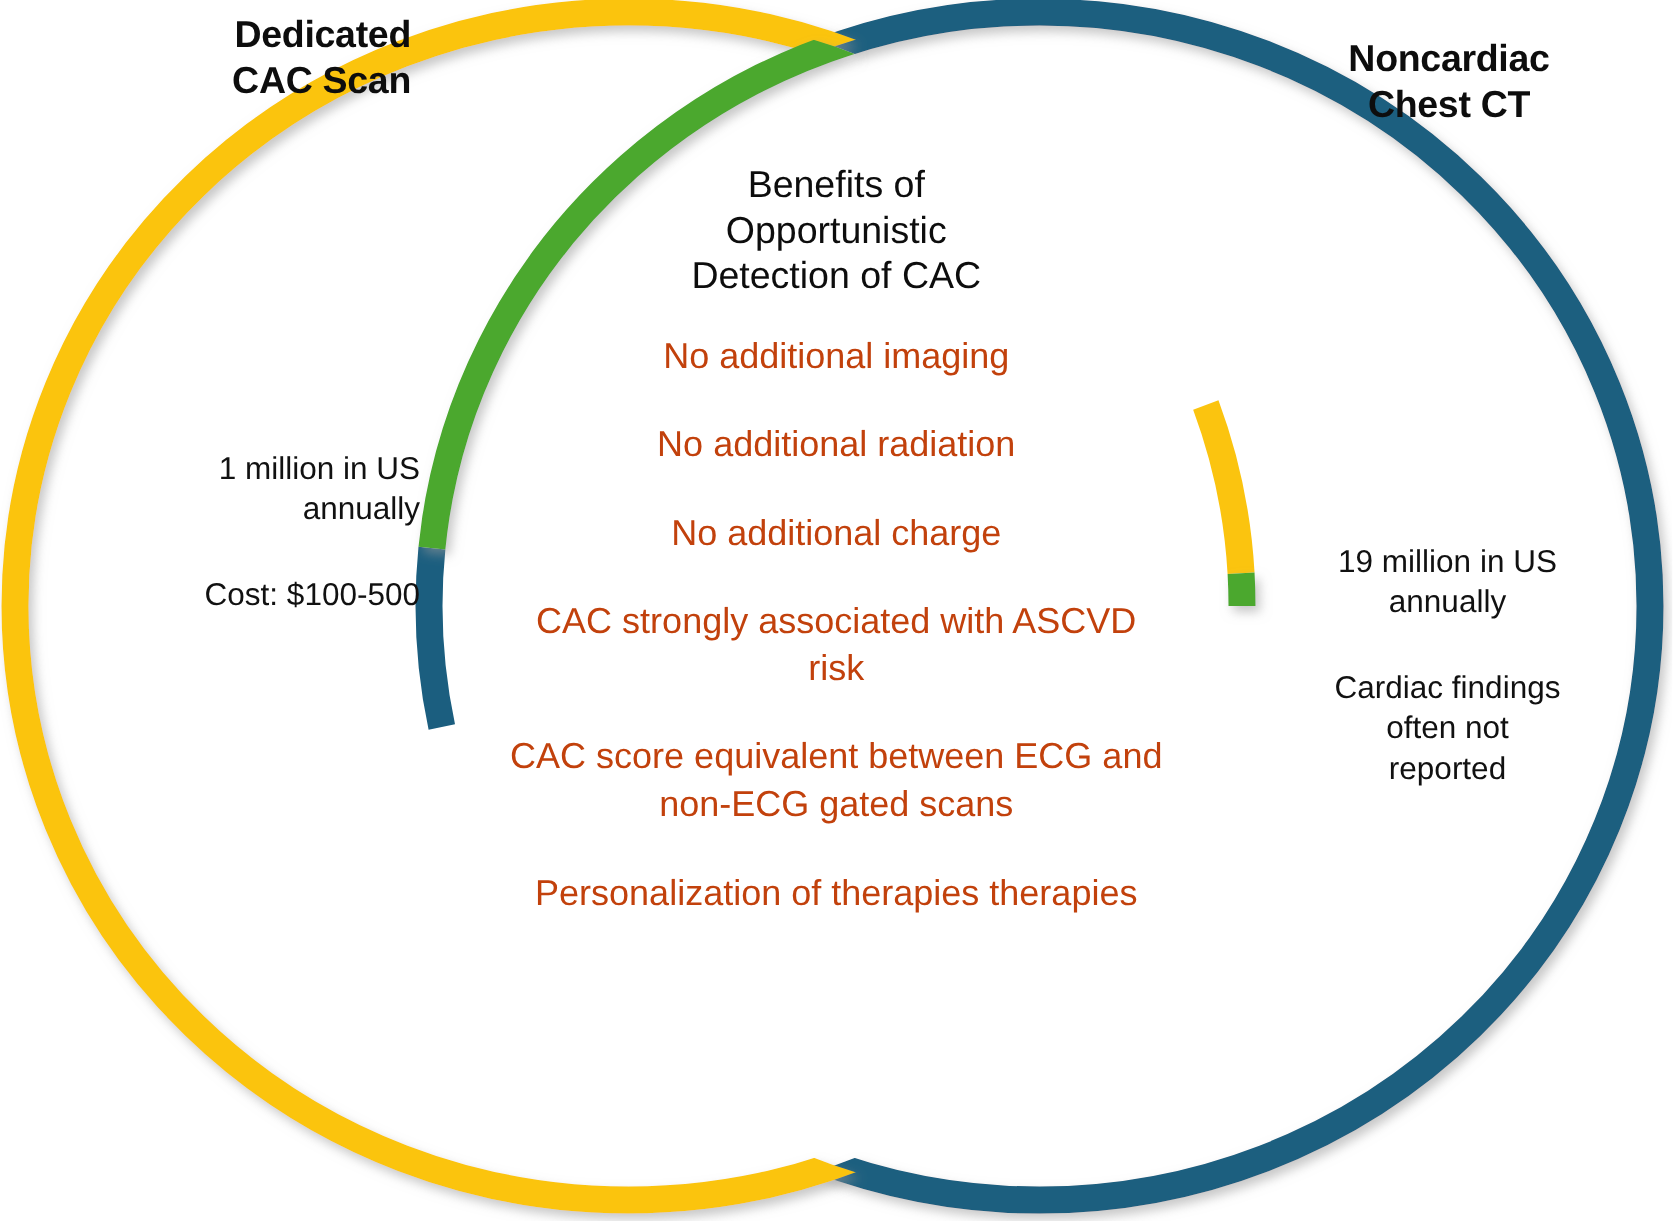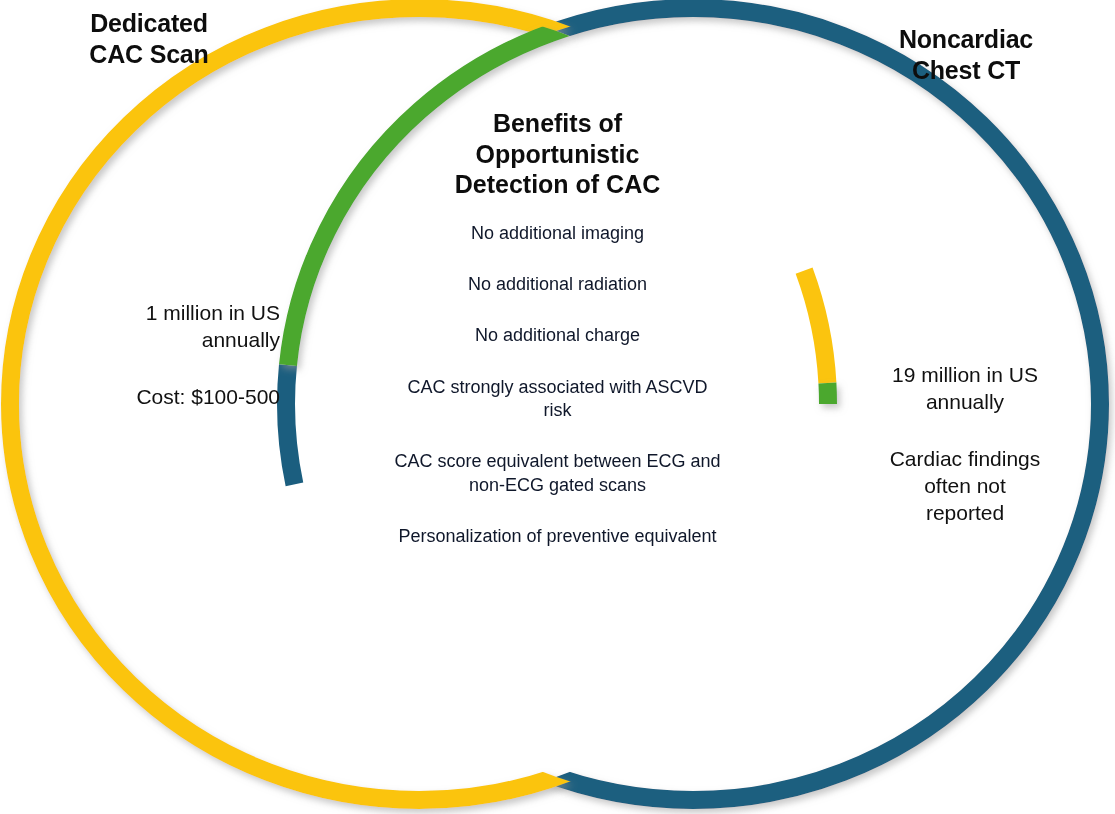--- a/index.html
+++ b/index.html
@@ -36,21 +36,21 @@
     line-height: 1.22;
     letter-spacing: -0.2px;
     color: #0d0d0d;
     z-index: 6;
     white-space: pre-line;
   }
   #title-left {
     left: 24px;
     top: 8px;
     width: 250px;
-    text-align: center;
+    text-align: right;
   }
   #title-right {
     right: 24px;
     top: 8px;
     width: 250px;
     text-align: center;
     margin-top: 16px;
   }
 
   
@@ -85,31 +85,31 @@
   
   #center-panel {
     position: absolute;
     left: 300px;
     top: 108px;
     width: 515px;
     z-index: 6;
     text-align: center;
   }
   #center-heading {
-    font-weight: bold;
+    font-weight: normal;
     font-size: 25px;
     line-height: 1.22;
     color: #0d0d0d;
     margin: 0 0 22px 0;
     white-space: pre-line;
   }
   .center-item {
-    font-size: 18px;
+    font-size: 24px;
     line-height: 1.3;
-    color: #0f172a;
+    color: #c2410c;
     margin: 0 0 28px 0;
     white-space: pre-line;
     text-align: center;
   }
   .center-item:last-child { margin-bottom: 0; }
 </style>
 </head>
 <body>
 
 <div id="venn-canvas">
@@ -194,16 +194,16 @@
     <h2 id="center-heading">Benefits of
 Opportunistic
 Detection of CAC</h2>
     <p class="center-item">No additional imaging</p>
     <p class="center-item">No additional radiation</p>
     <p class="center-item">No additional charge</p>
     <p class="center-item">CAC strongly associated with ASCVD
 risk</p>
     <p class="center-item">CAC score equivalent between ECG and
 non-ECG gated scans</p>
-    <p class="center-item">Personalization of preventive equivalent</p>
+    <p class="center-item">Personalization of therapies therapies</p>
   </div>
 
 </div>
 
 </body></html>

